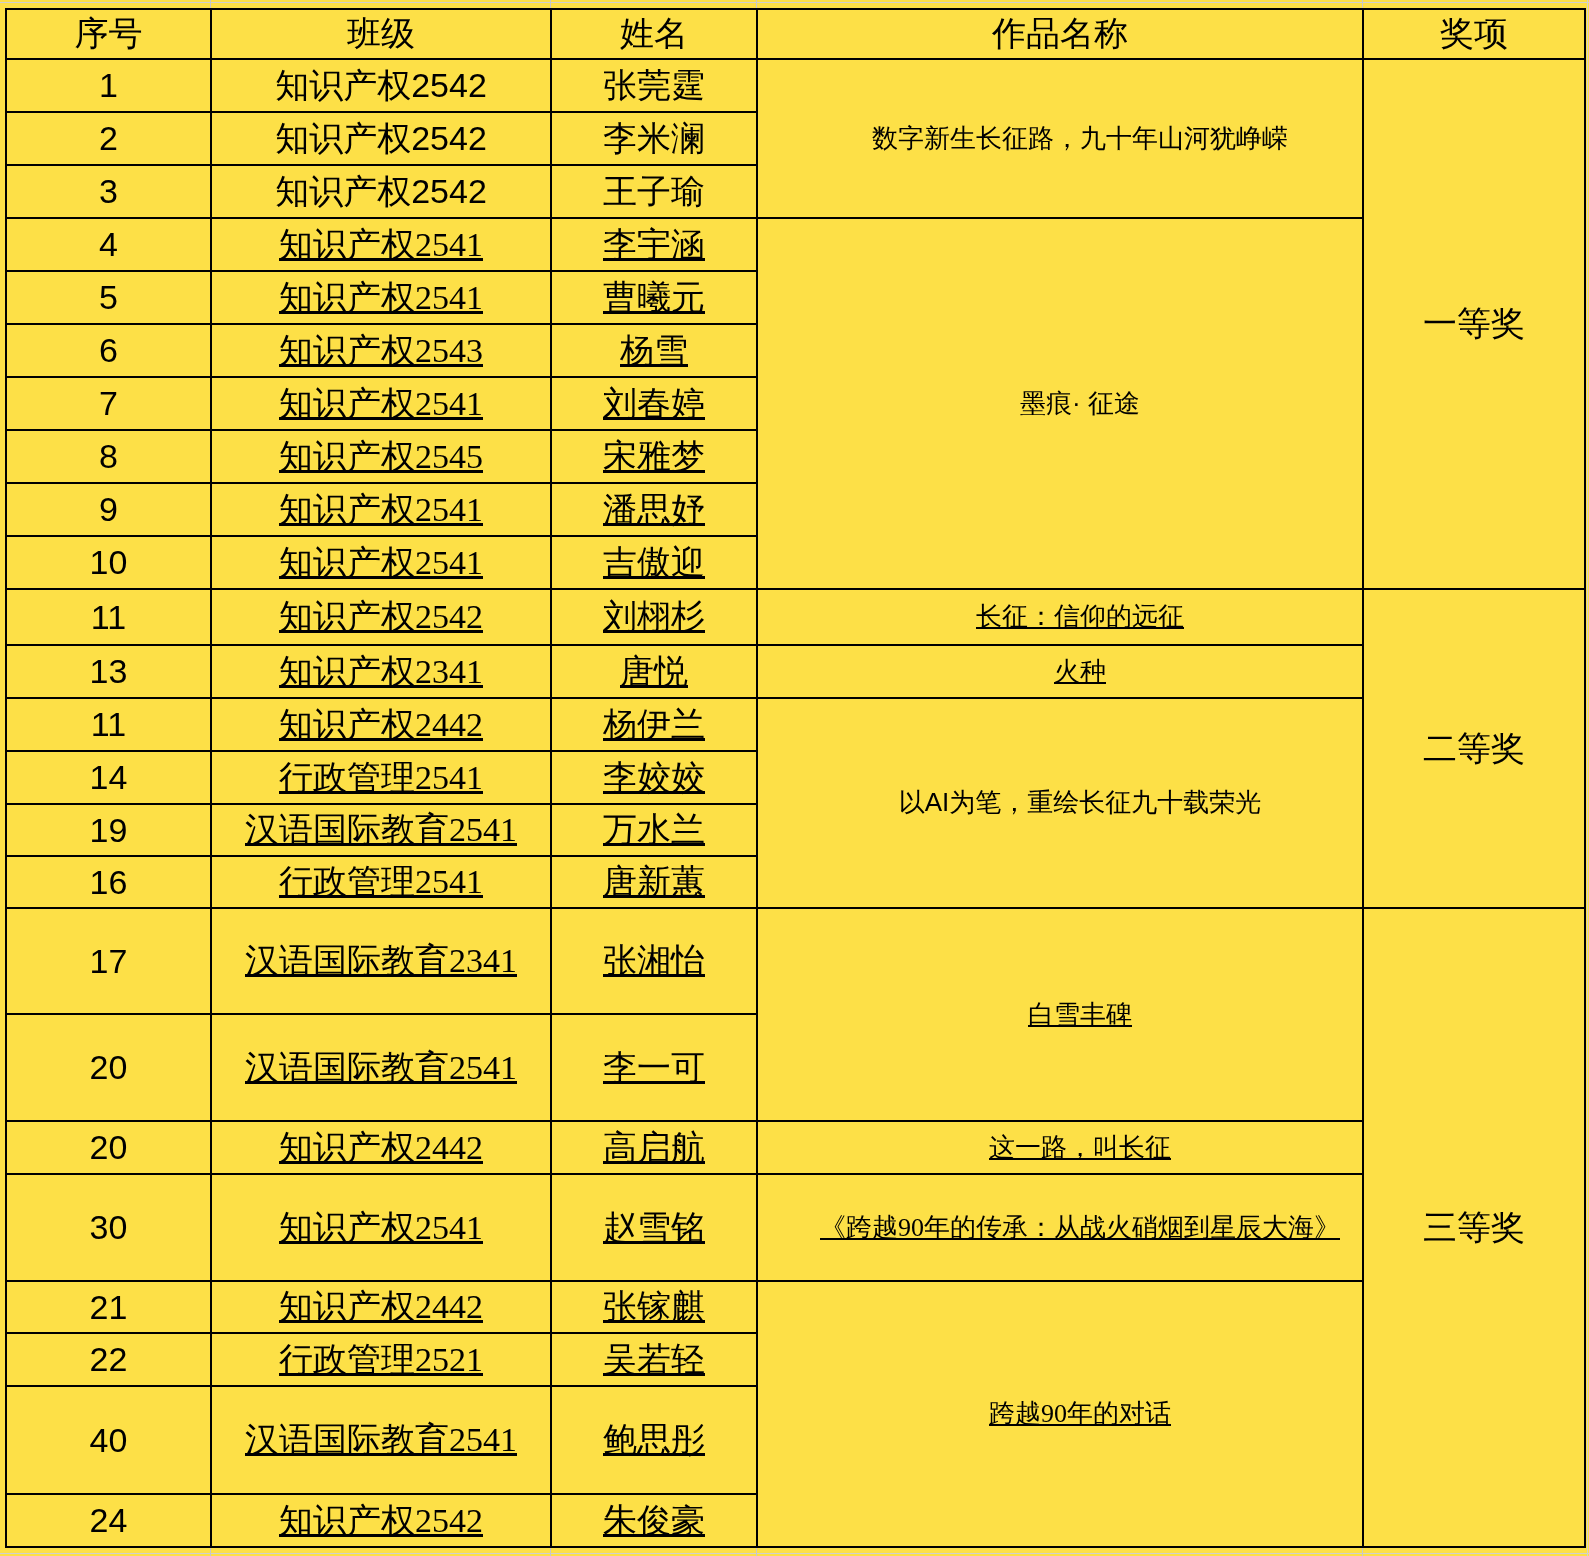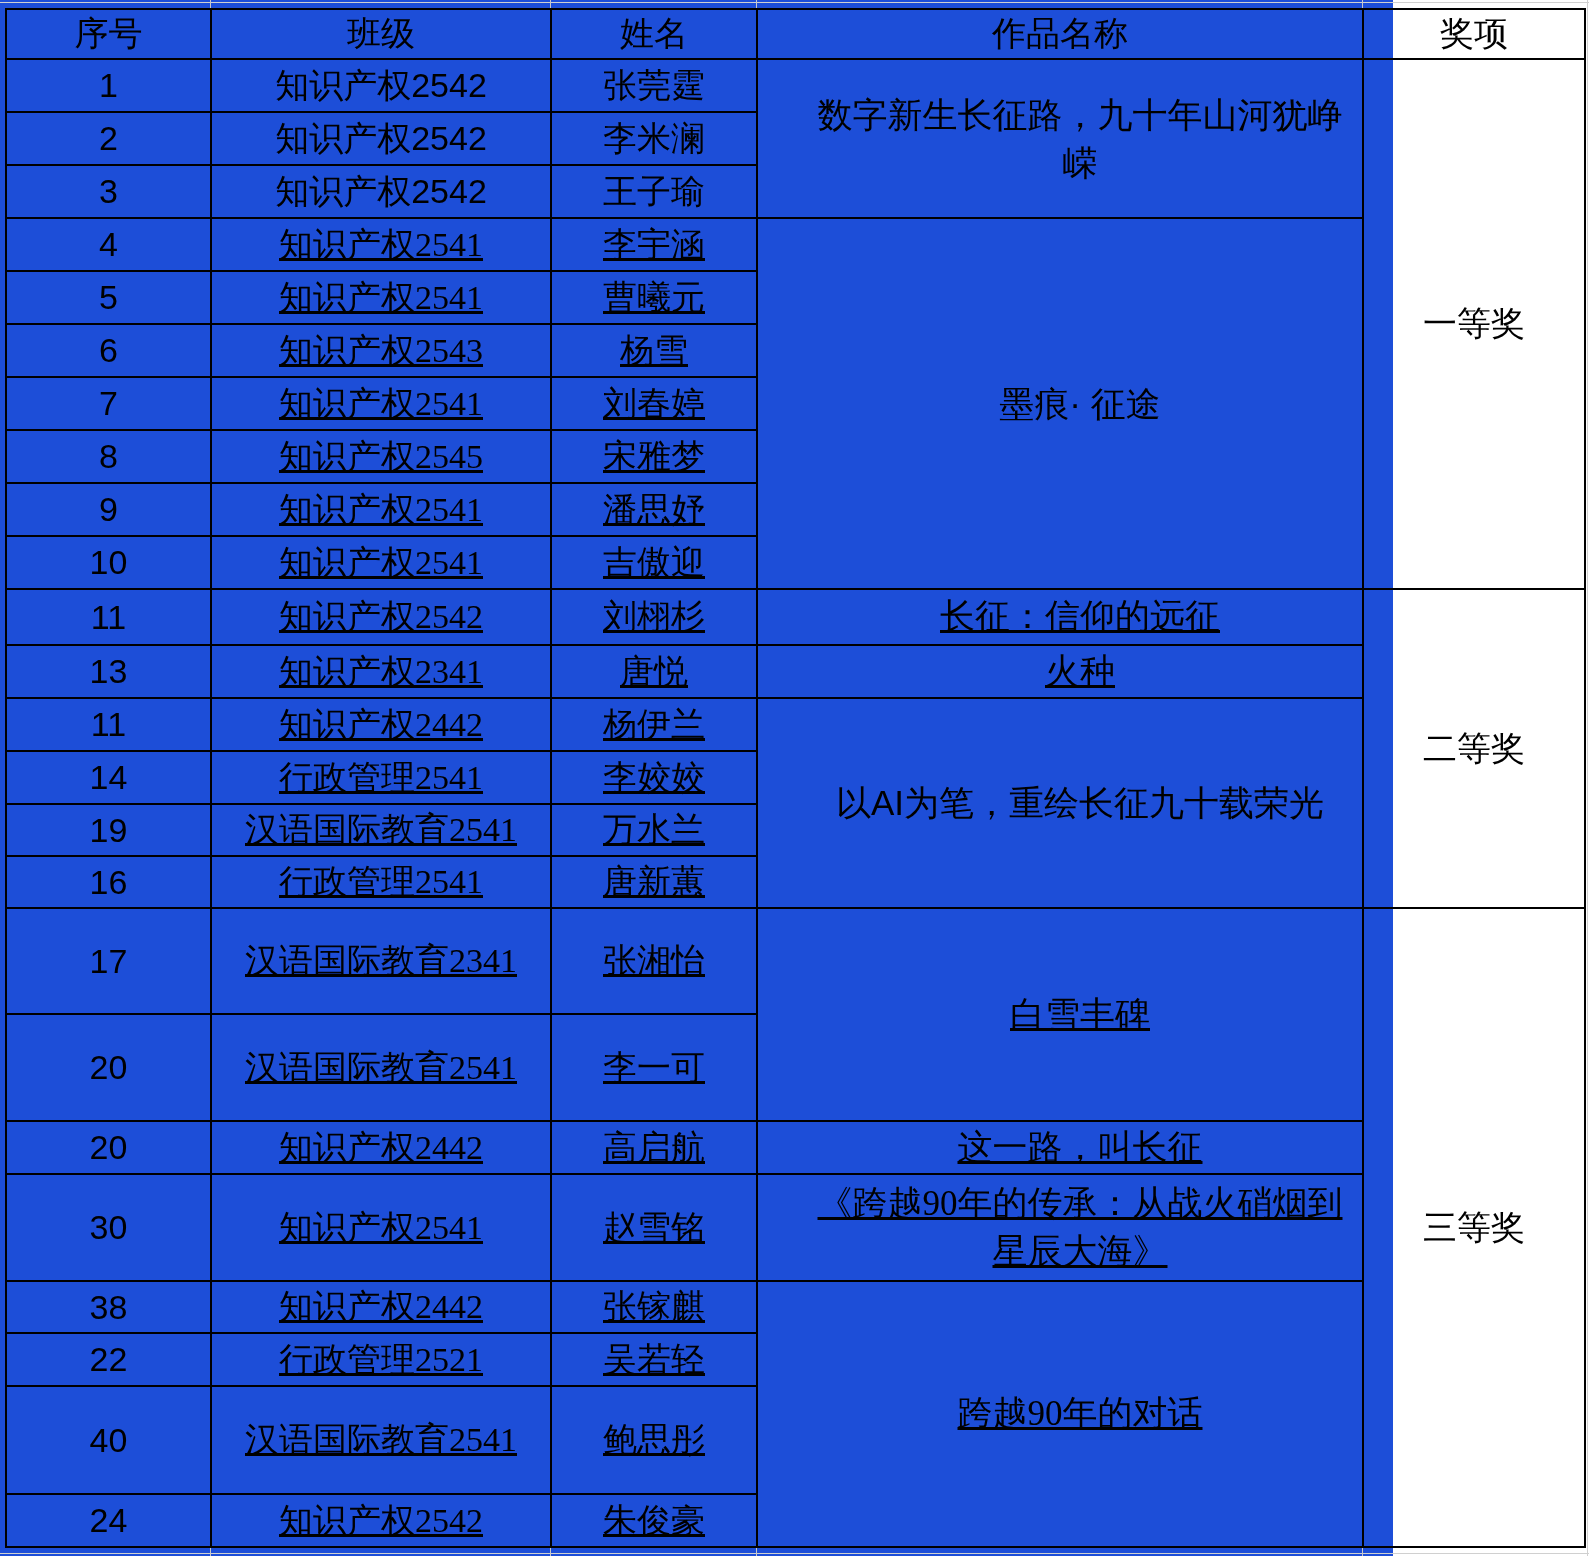--- a/index.html
+++ b/index.html
@@ -1,22 +1,22 @@
 <!DOCTYPE html>
 <html><head>
 <meta charset="utf-8">
 <style>
   html,body{margin:0;padding:0;background:#ffffff;}
   body{width:1589px;height:1556px;overflow:hidden;}
-  .sheet{position:relative;width:1393px;height:1556px;background:#1d4ed8;}
+  .sheet{position:relative;width:1589px;height:1556px;background:#fde047;}
   table{border-collapse:collapse;table-layout:fixed;position:absolute;left:5px;top:8px;width:1579px;}
   th,td{border:2px solid #000000;text-align:center;vertical-align:middle;padding:0 6px;color:#000000;font-weight:400;overflow:hidden;}
   th{font-size:34px;}
   td{font-size:34px;}
-  td.work{font-size:35px;line-height:1.35;padding-left:46px;}
+  td.work{font-size:26px;line-height:1.35;padding-left:46px;}
   .f-sans{font-family:"Liberation Sans","DejaVu Sans",sans-serif;}
   .f-serif{font-family:"Liberation Serif","DejaVu Serif",serif;text-decoration:underline;}
   tr.h50{height:50px} tr.h52{height:52px} tr.h53{height:53px} tr.h56{height:56px}
   tr.h106{height:106px} tr.h107{height:107px} tr.h108{height:108px}
   .gl{position:absolute;background:#d0d0d0;}
   .gl-top{left:0;top:2px;width:1589px;height:1px;}
   .gl-bottom{left:0;top:1553px;width:1589px;height:1px;}
   .gl-right{left:1587px;top:0;width:1px;height:1556px;}
   .tick{position:absolute;width:1px;height:8px;background:#c8c8c8;}
 </style>
@@ -162,21 +162,21 @@
       <td class="f-serif">高启航</td>
       <td class="f-serif work">这一路，叫长征</td>
     </tr>
     <tr class="h107">
       <td class="f-sans">30</td>
       <td class="f-serif">知识产权2541</td>
       <td class="f-serif">赵雪铭</td>
       <td class="f-serif work">《跨越90年的传承：从战火硝烟到星辰大海》</td>
     </tr>
     <tr class="h52">
-      <td class="f-sans">38</td>
+      <td class="f-sans">21</td>
       <td class="f-serif">知识产权2442</td>
       <td class="f-serif">张镓麒</td>
       <td class="f-serif work" rowspan="4">跨越90年的对话</td>
     </tr>
     <tr class="h53">
       <td class="f-sans">22</td>
       <td class="f-serif">行政管理2521</td>
       <td class="f-serif">吴若轻</td>
     </tr>
     <tr class="h108">

